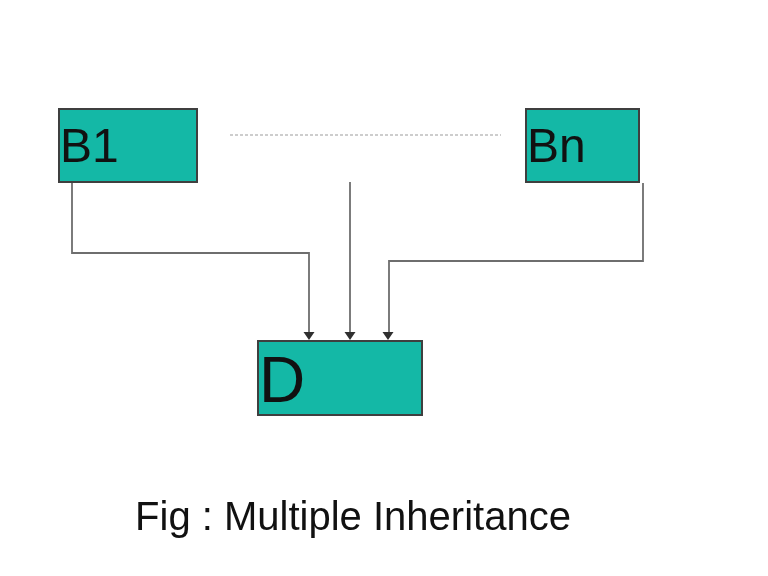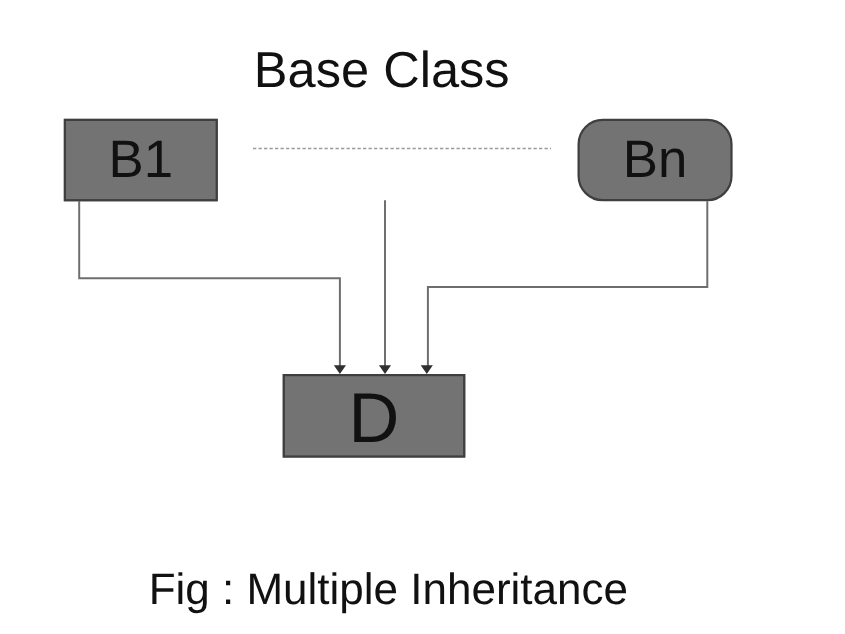--- a/index.html
+++ b/index.html
@@ -35,27 +35,26 @@
     stroke-dasharray: 3 2;
   }
   .connectors polygon {
     fill: var(--arrow, #2f2f2f);
     stroke: none;
   }
   .node-box {
     position: absolute;
     box-sizing: border-box;
     border: 2px solid var(--box-border, #3f3f3f);
-    background: #737373;
+    background: #14b8a6;
     display: flex;
     align-items: center;
-    justify-content: center;
   }
   .box-b1 { left: 58px;  top: 108px; width: 140px; height: 75px; }
-  .box-bn { left: 525px; top: 108px; width: 141px; height: 75px; border-radius: 23px; }
+  .box-bn { left: 525px; top: 108px; width: 115px; height: 75px; }
   .box-d  { left: 257px; top: 340px; width: 166px; height: 76px; }
   .node-label {
     font-size: 48px;
     line-height: 1;
     color: var(--text, #111111);
     white-space: nowrap;
   }
   .box-d .node-label {
     font-size: 64px;
     position: relative;
@@ -79,21 +78,20 @@
     white-space: nowrap;
   }
   .figure-caption {
     position: absolute;
     left: 353px;
     top: 494px;
     transform: translateX(-50%);
     font-size: 40px;
     line-height: 1.1;
     white-space: nowrap;
-    margin-top: 20px;
   }
 </style>
 </head>
 <body>
 
 <div class="canvas">
 
   <svg class="connectors" viewBox="0 0 768 576" xmlns="http://www.w3.org/2000/svg">
 
     <line class="dotted-line" x1="230" y1="135" x2="501" y2="135"></line>
@@ -102,21 +100,20 @@
 
     <line class="solid" x1="350" y1="182" x2="350" y2="333"></line>
 
     <polyline points="643,183 643,261 389,261 389,333"></polyline>
 
     <polygon points="303.5,332 314.5,332 309,340"></polygon>
     <polygon points="344.5,332 355.5,332 350,340"></polygon>
     <polygon points="382.5,332 393.5,332 388,340"></polygon>
   </svg>
 
-  <div class="diagram-title">Base Class</div>
 
   <div class="node-box box-b1">
     <span class="node-label">B1</span>
   </div>
 
   <div class="node-box box-bn">
     <span class="node-label">Bn</span>
   </div>
 
   <div class="node-box box-d">

